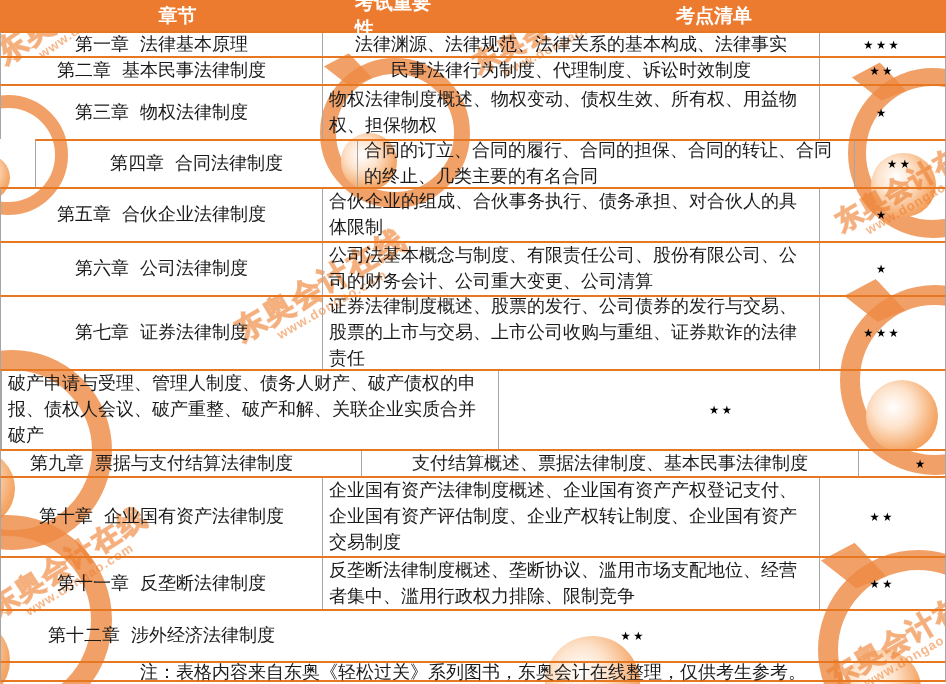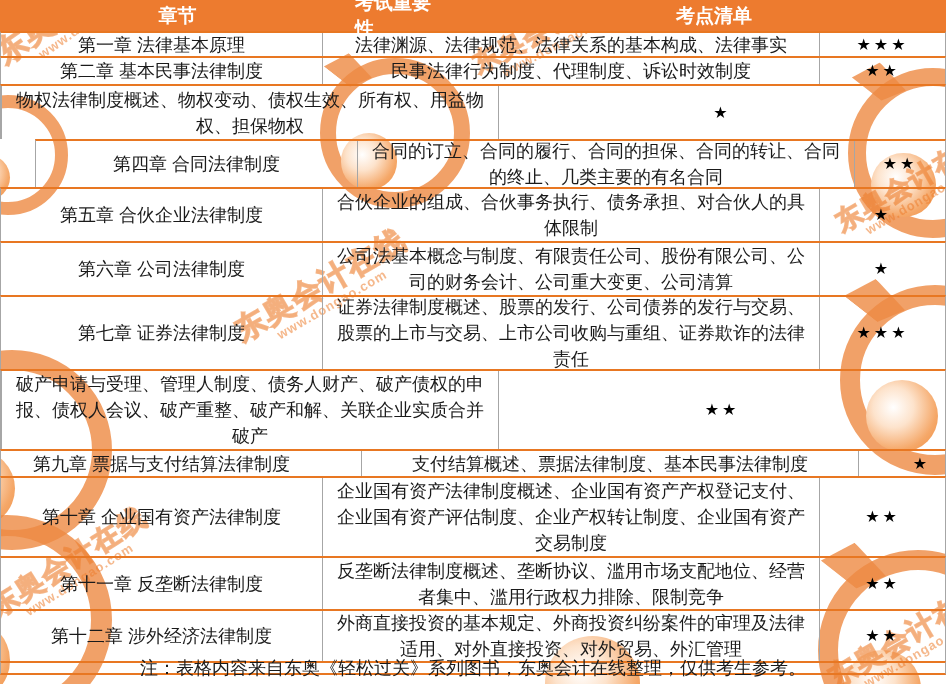--- a/index.html
+++ b/index.html
@@ -41,26 +41,26 @@
   .s3{left:228px;top:268px;transform:rotate(-30deg);font-size:30px;}
   .s4{right:-52px;top:168px;transform:rotate(-30deg);font-size:26px;}
   .s5{left:-18px;bottom:95px;transform:rotate(-32deg);font-size:28px;}
   .s6{right:-56px;bottom:22px;transform:rotate(-30deg);font-size:28px;}
   
   .tbl{position:relative;z-index:1;width:946px;}
   .hrow{display:flex;height:31px;background:var(--header-bg);color:#fff;font-weight:bold;font-size:19px;}
   .hrow .hc{display:flex;align-items:center;justify-content:center;padding-left:34px;}
   .row{display:flex;border-top:2px solid var(--border-orange);
        border-left:1px solid var(--border-gray);border-right:1px solid var(--border-gray);}
-  .cell{display:flex;align-items:center;justify-content:center;text-align:center;
-        padding:0 6px;overflow:hidden;font-size:18px;line-height:26px;color:#1a1a1a;}
+  .cell{display:flex;align-items:center;justify-content:center;
+        padding:0 6px;overflow:hidden;font-size:18px;line-height:26px;color:#1a1a1a;font-family:Liberation Mono, monospace;}
   .w1{width:321px;} .w2{width:498px;} .w3{flex:1;}
   .row .c2{border-left:1px solid var(--border-gray);border-right:1px solid var(--border-gray);}
   .c3{font-size:16px;letter-spacing:3px;color:var(--star-color);}
-  .note-row{display:flex;align-items:center;justify-content:center;height:14px;
+  .note-row{display:flex;align-items:center;justify-content:center;height:21px;
     border-top:2px solid var(--border-orange);border-bottom:2px solid var(--border-orange);
     border-left:1px solid var(--border-gray);border-right:1px solid var(--border-gray);
     font-size:18px;color:#1a1a1a;background:transparent;}
 </style>
 </head>
 <body>
 
 <div class="page">
 
   <div class="wm-layer">
@@ -128,20 +128,21 @@
           <div class="cell c1 w1">第一章 法律基本原理</div>
           <div class="cell c2 w2">法律渊源、法律规范、法律关系的基本构成、法律事实</div>
           <div class="cell c3 w3">★★★</div>
         </div>
         <div class="row" style="height: 28px;">
           <div class="cell c1 w1">第二章 基本民事法律制度</div>
           <div class="cell c2 w2">民事法律行为制度、代理制度、诉讼时效制度</div>
           <div class="cell c3 w3">★★</div>
         </div>
         <div class="row" style="height: 55px;">
+          <div class="cell c1 w1">第三章 物权法律制度</div>
           <div class="cell c2 w2">物权法律制度概述、物权变动、债权生效、所有权、用益物权、担保物权</div>
           <div class="cell c3 w3">★</div>
         </div>
         <div class="row" style="height: 48px; margin-left: 35px;">
           <div class="cell c1 w1">第四章 合同法律制度</div>
           <div class="cell c2 w2">合同的订立、合同的履行、合同的担保、合同的转让、合同的终止、几类主要的有名合同</div>
           <div class="cell c3 w3">★★</div>
         </div>
         <div class="row" style="height: 54px;">
           <div class="cell c1 w1">第五章 合伙企业法律制度</div>
@@ -172,21 +173,20 @@
           <div class="cell c2 w2">企业国有资产法律制度概述、企业国有资产产权登记支付、企业国有资产评估制度、企业产权转让制度、企业国有资产交易制度</div>
           <div class="cell c3 w3">★★</div>
         </div>
         <div class="row" style="height: 53px;">
           <div class="cell c1 w1">第十一章 反垄断法律制度</div>
           <div class="cell c2 w2">反垄断法律制度概述、垄断协议、滥用市场支配地位、经营者集中、滥用行政权力排除、限制竞争</div>
           <div class="cell c3 w3">★★</div>
         </div>
         <div class="row" style="height: 52px;">
           <div class="cell c1 w1">第十二章 涉外经济法律制度</div>
-          <div class="cell c2 w2">外商直接投资的基本规定、外商投资纠纷案件的审理及法律适用、对外直接投资、对外贸易、外汇管理</div>
           <div class="cell c3 w3">★★</div>
         </div>
       </div>
     <div class="note-row">
       <span>注：表格内容来自东奥《轻松过关》系列图书，东奥会计在线整理，仅供考生参考。</span>
     </div>
   </div>
 
 </div>
 

